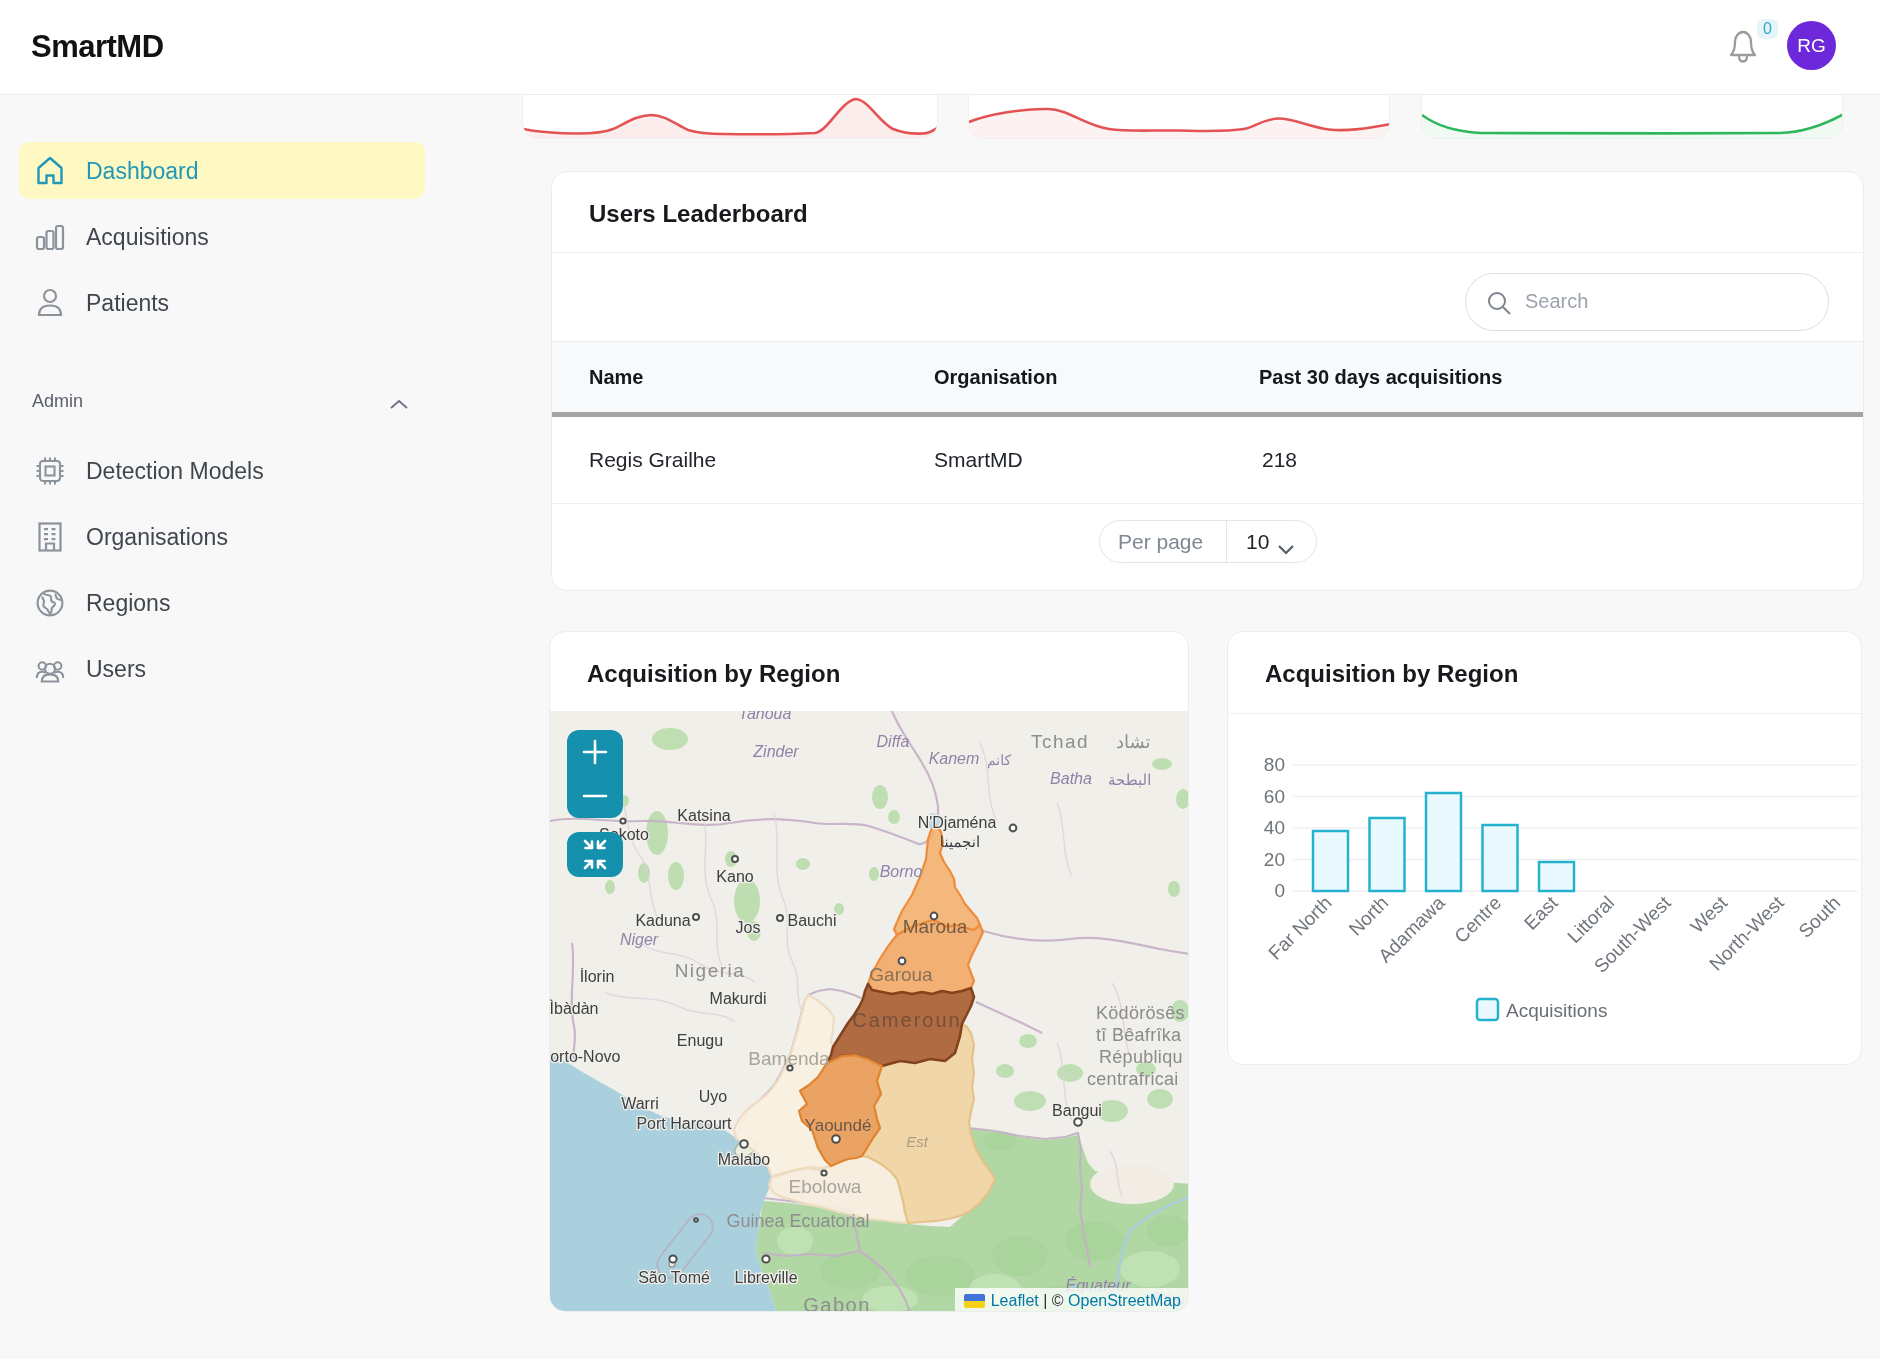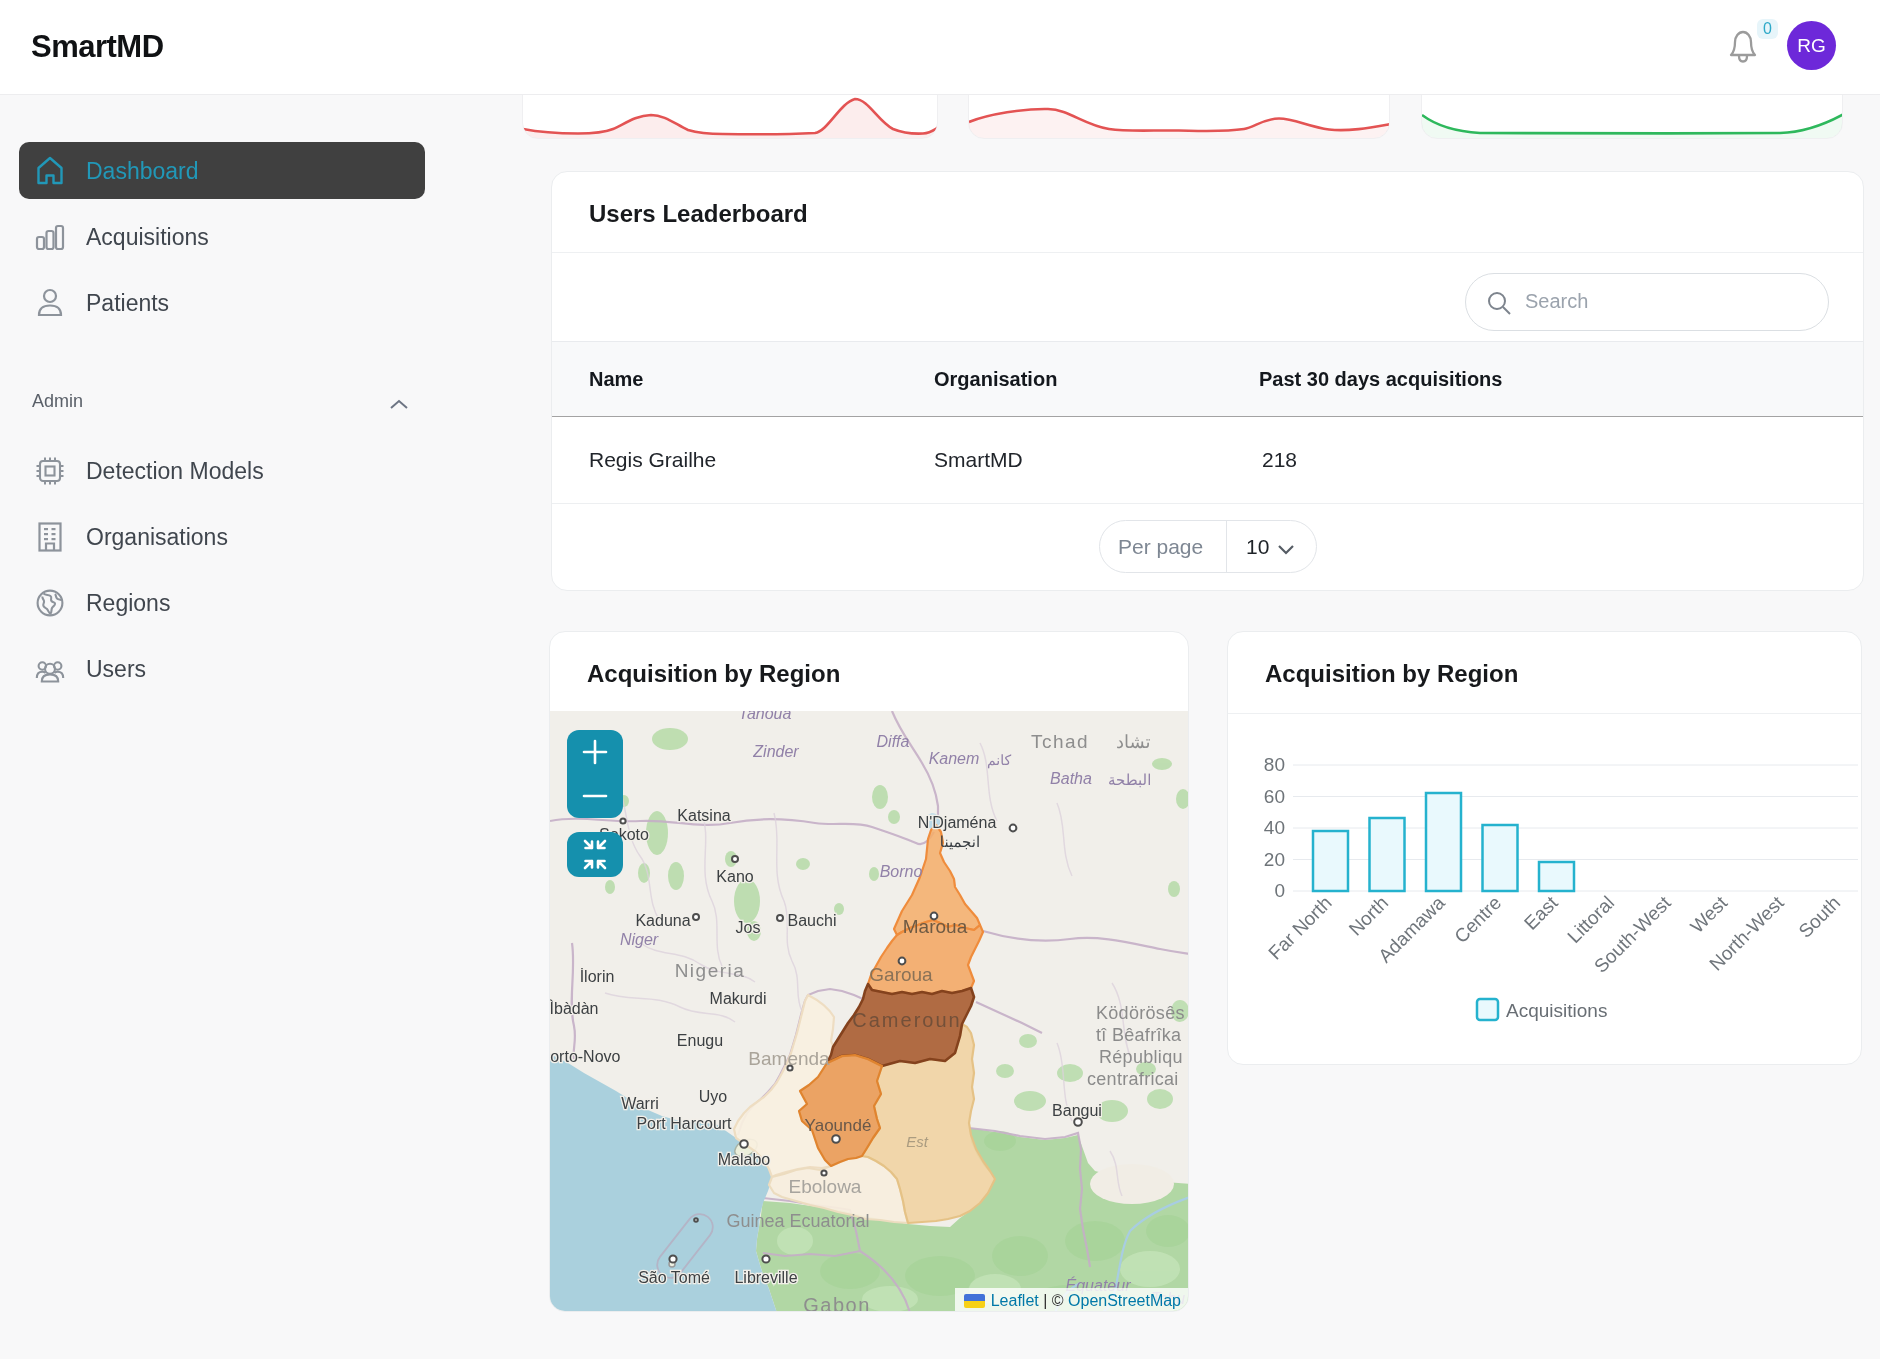--- a/index.html
+++ b/index.html
@@ -8,38 +8,38 @@
 #page { position:absolute; top:0; left:0; width:1880px; height:1359px; }
 
 #hdr { position:absolute; top:0; left:0; width:1880px; height:95px; background:#fff; border-bottom:1px solid #ededef; z-index:20; }
 #logo { position:absolute; left:31px; top:29px; font-size:31px; font-weight:700; color:#101214; letter-spacing:-0.5px; }
 #badge0 { position:absolute; left:1757px; top:19px; width:21px; height:20px; background:#e7f5fa; border-radius:6px; color:#2ea9c8; font-size:16px; font-weight:400; text-align:center; line-height:20px; }
 #avatar { position:absolute; left:1787px; top:21px; width:49px; height:49px; border-radius:50%; background:#6d28d9; color:#fff; font-size:19px; font-weight:500; display:flex; align-items:center; justify-content:center; }
 
 .nav-item { position:absolute; left:19px; width:406px; height:57px; border-radius:10px; }
 .nav-item .ic { position:absolute; left:16px; top:50%; transform:translateY(-50%); width:30px; height:34px; }
 .nav-item .lbl { position:absolute; left:67px; top:50%; transform:translateY(-50%); font-size:23px; color:#40464e; white-space:nowrap; }
-#nav-dash { top:142px; background:#404040; }
+#nav-dash { top:142px; background:#fef9c3; }
 #nav-dash .lbl { color:#2198b8; }
 #admin-lbl { position:absolute; left:32px; top:391px; font-size:18px; color:#5a6069; }
 #admin-chev { position:absolute; left:388px; top:397px; }
 
 .card { position:absolute; background:#fff; border:1px solid #ebedef; border-radius:16px;margin-left:28px; }
 .spark { position:absolute; top:40px; height:99px; background:#fff; border:1px solid #efeff1; border-radius:16px; overflow:hidden; z-index:5; }
 .card-title { position:absolute; left:37px; font-size:24px; font-weight:700; color:#17191c; }
 
 #lb { left:523px; top:171px; width:1313px; height:420px; }
 #lb .divider { position:absolute; left:0px; top:80px; width:100%; height:1px; background:#eef0f2; }
 #search { position:absolute; left:913px; top:101px; width:364px; height:58px; border:1px solid #dbdfe3; border-radius:29px; }
 #search .ph { position:absolute; left:59px; top:16px; font-size:20px; color:#9ba3ad; }
-#thead { position:absolute; left:0; top:169px; width:100%; height:76px; background:#f8f9fa; border-top:1px solid #e9ebee; border-bottom:1px solid #a3a3a3; }
+#thead { position:absolute; left:0; top:169px; width:100%; height:76px; background:#f8f9fa; border-top:1px solid #e9ebee; border-bottom:5px solid #a3a3a3; }
 #trow { position:absolute; left:0; top:245px; width:100%; height:87px; border-bottom:1px solid #edeff1; }
 .tc { position:absolute; top:50%; transform:translateY(-50%); font-size:21px; color:#21252b; white-space:nowrap; }
 .th { font-weight:700; font-size:20px; color:#14181d; }
-#pager { position:absolute; left:547px; top:348px; width:218px; height:53px; border:1px solid #e2e5e9; border-radius:28px; }
+#pager { position:absolute; left:547px; top:348px; width:218px; height:43px; border:1px solid #e2e5e9; border-radius:28px; }
 #pager .sep { position:absolute; left:126px; top:0; width:1px; height:100%; background:#e2e5e9; }
 #pager .pp { position:absolute; left:18px; top:50%; transform:translateY(-50%); font-size:21px; color:#7e8793; }
 #pager .val { position:absolute; left:146px; top:50%; transform:translateY(-50%); font-size:21px; color:#1e2328; }
 
 #mapcard { left:521px; top:631px; width:640px; height:681px; overflow:hidden; }
 #mapcard .card-title { top:57px; }
 #mapwrap { position:absolute; left:0; top:79px; width:640px; height:602px; }
 
 #chartcard { left:1199px; top:631px; width:635px; height:434px; }
 #chartcard .divider { position:absolute; left:0; top:81px; width:100%; height:1px; background:#eef0f2; }

